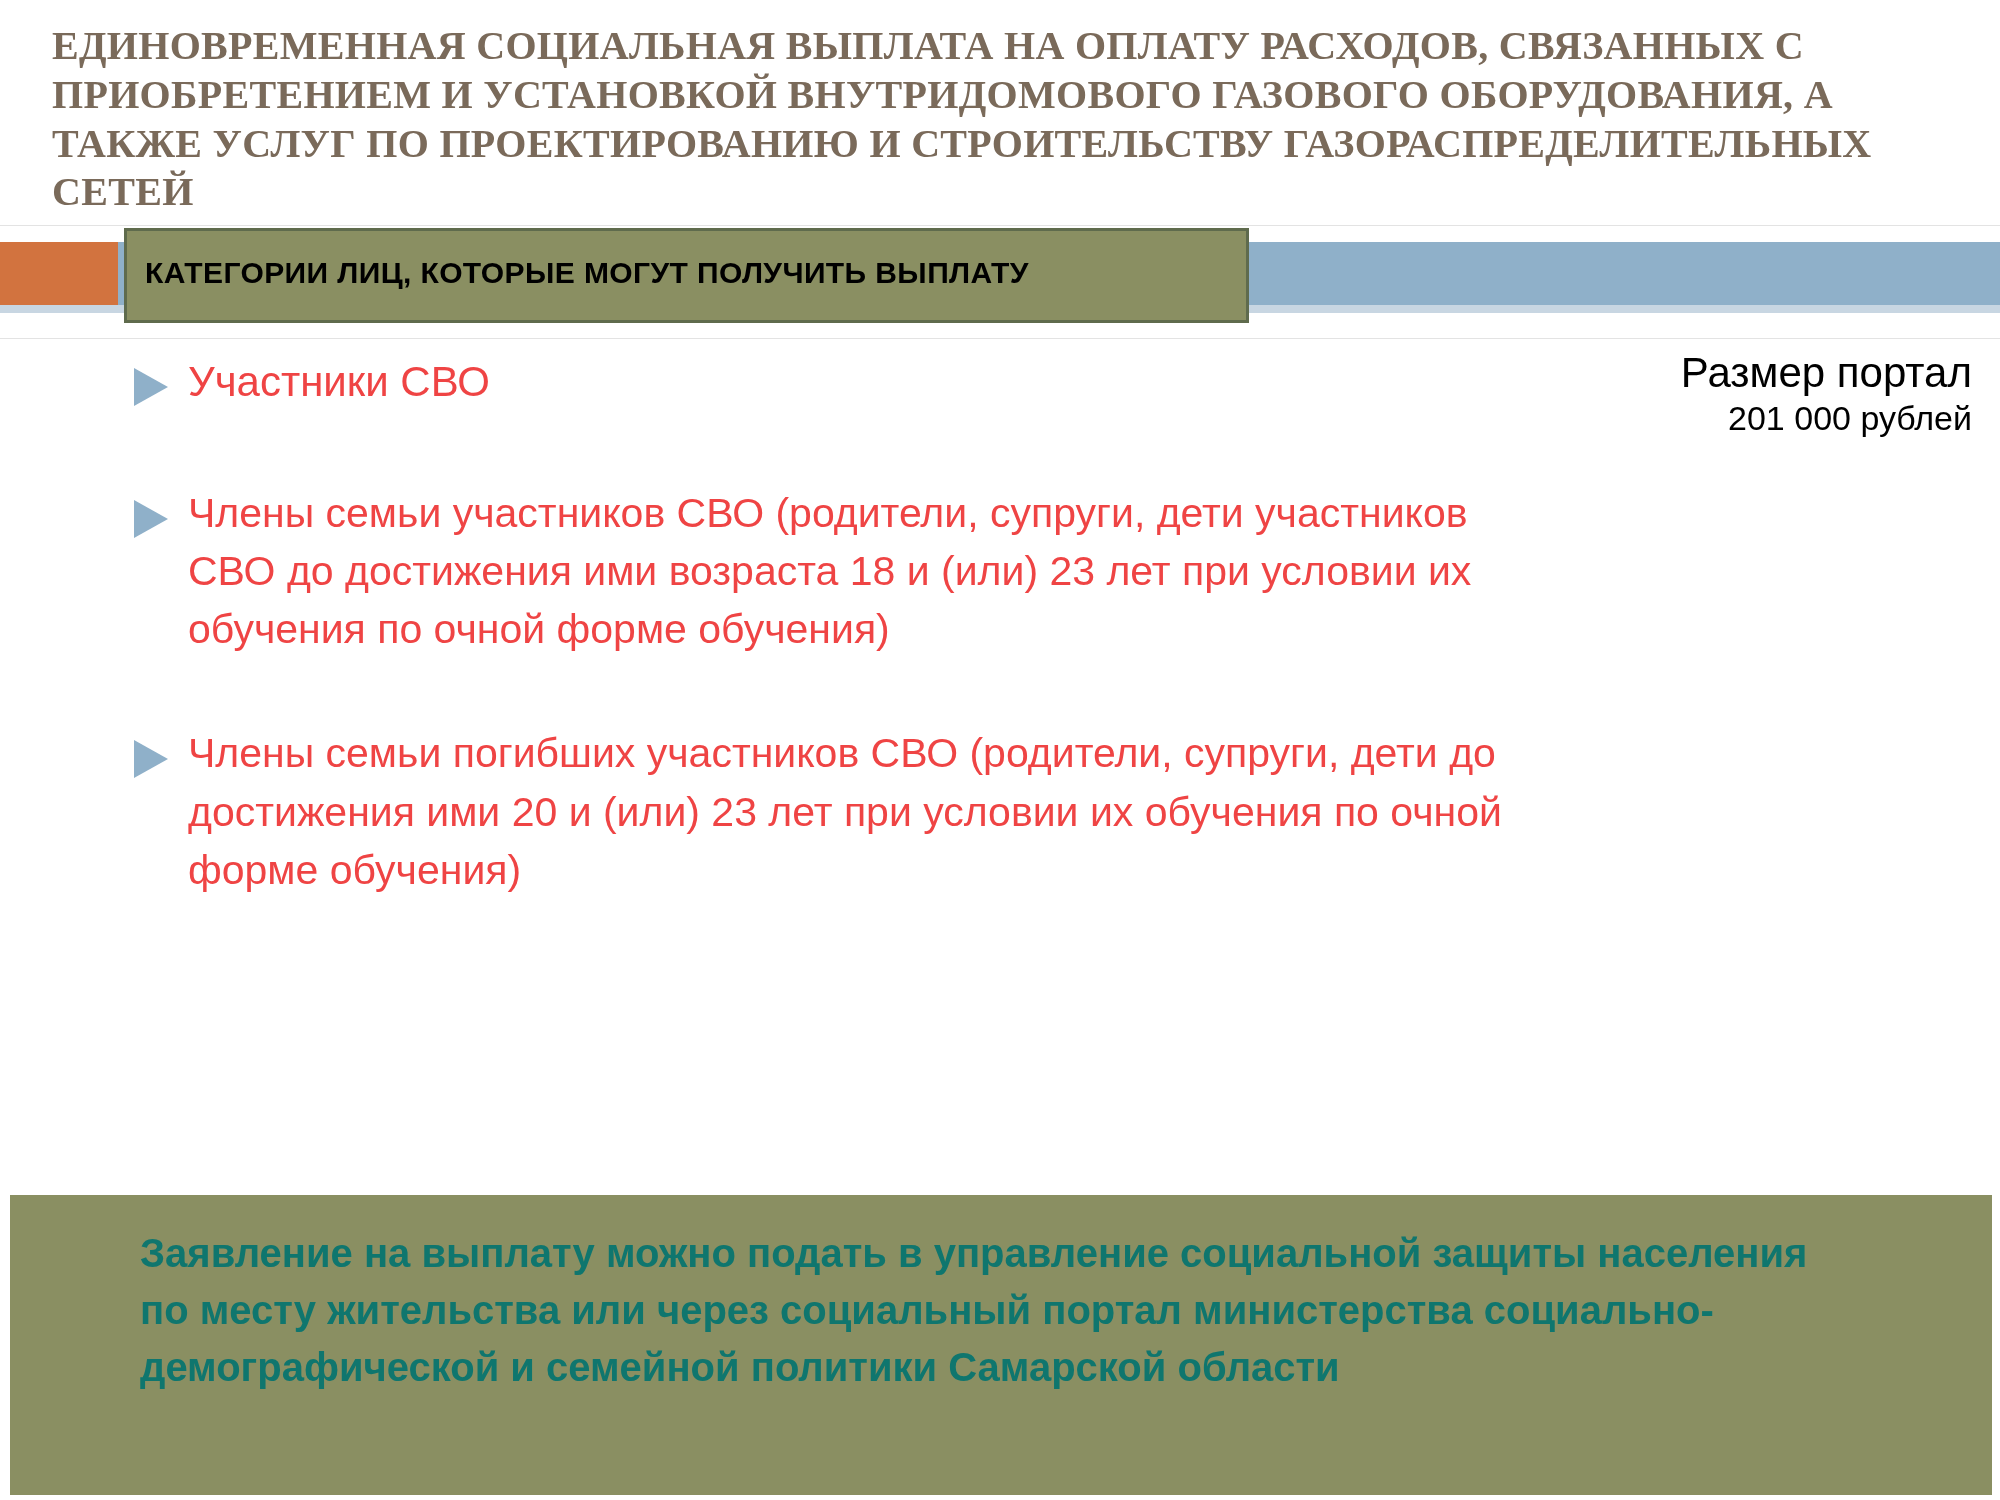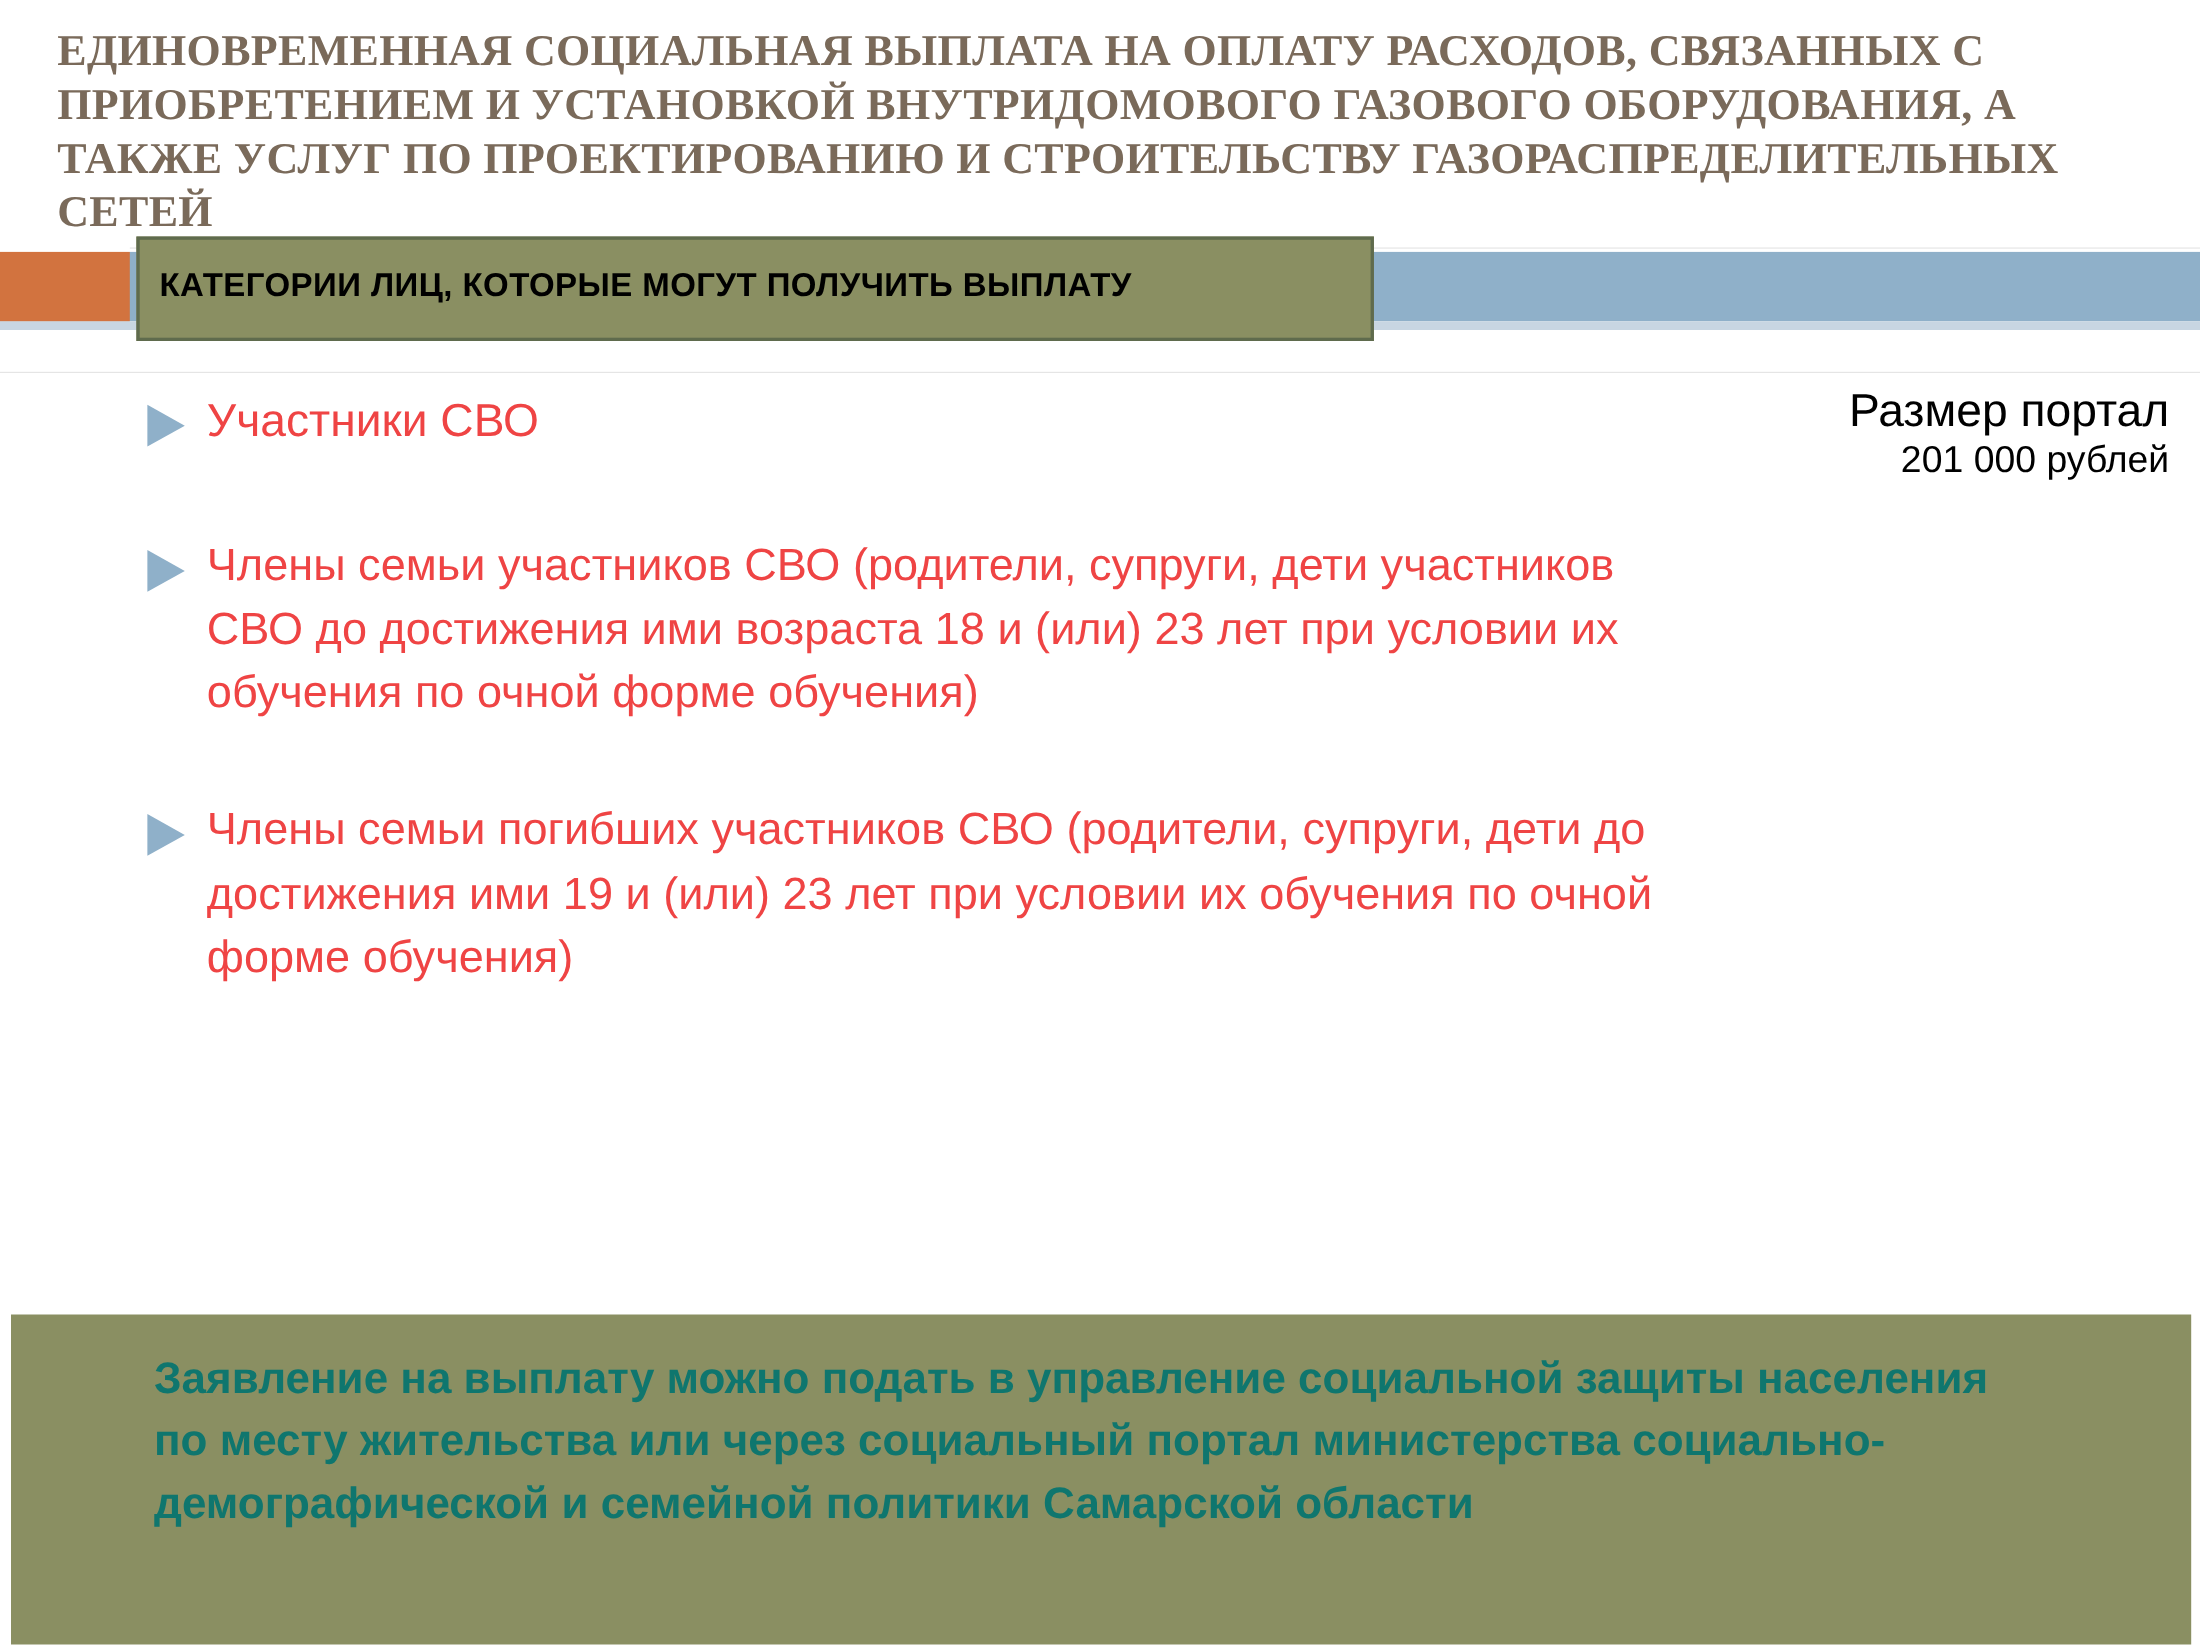--- a/index.html
+++ b/index.html
@@ -33,21 +33,21 @@
     font-size: 40px;
     line-height: 1.22;
     color: #7a6a5a;
     letter-spacing: 0.3px;
   }
 
   
   .strip-wrap {
     position: absolute;
     left: 0;
-    top: 215px;
+    top: 228px;
     width: 1788px;
     height: 110px;
     padding-left: 48px;
   }
   .strip-blue {
     position: absolute;
     left: 0;
     top: 14px;
     width: 2000px;
     height: 63px;
@@ -222,21 +222,21 @@
       <div class="bullet-marker">
           <div class="tri"></div>
         </div>
       <div class="bullet-text" style="max-width:1300px;">Члены  семьи участников СВО (родители, супруги, дети участников СВО до достижения ими возраста 18 и (или) 23 лет при условии их обучения по очной форме обучения)</div>
     </div>
 
     <div class="bullet-row row-3">
       <div class="bullet-marker">
           <div class="tri"></div>
         </div>
-      <div class="bullet-text" style="max-width:1330px;">Члены семьи  погибших  участников СВО (родители, супруги, дети до достижения ими 19 и (или) 23 лет при условии их обучения по очной форме обучения)</div>
+      <div class="bullet-text" style="max-width:1330px;">Члены семьи  погибших  участников СВО (родители, супруги, дети до достижения ими 20 и (или) 23 лет при условии их обучения по очной форме обучения)</div>
     </div>
 
   </div>
 
   <div class="amount-block">
     <div class="amount-label">Размер портал</div>
     <div class="amount-value">201 000 рублей</div>
   </div>
 
   <div class="footer-box"></div>

